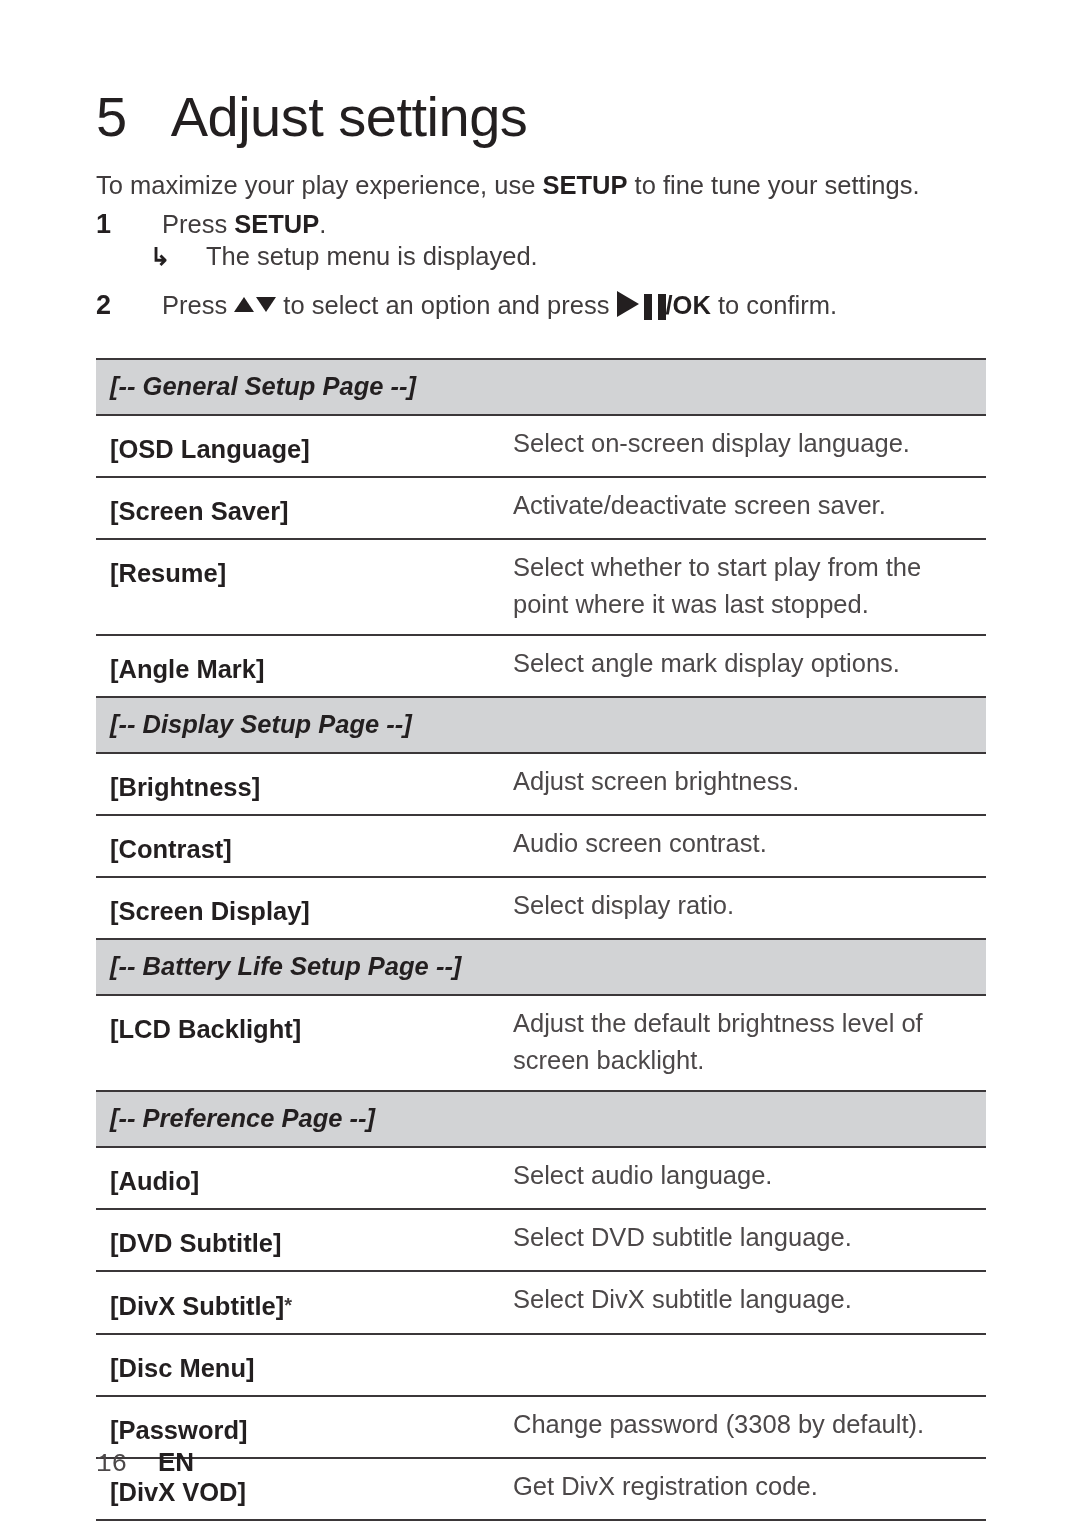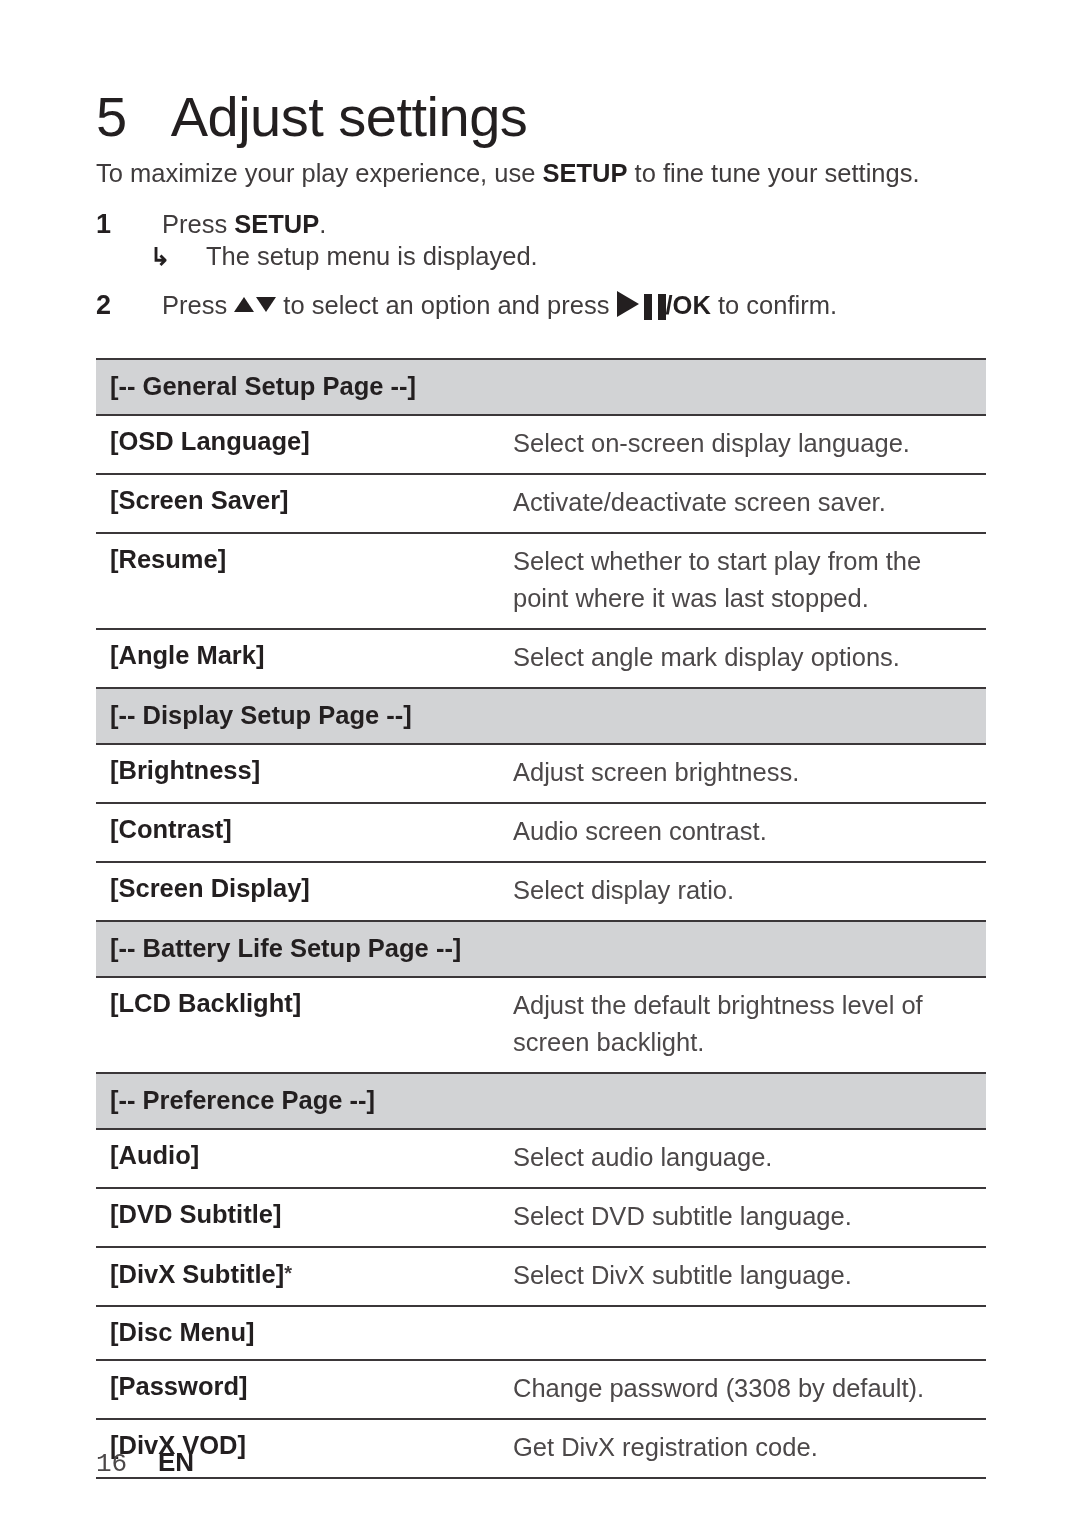--- a/index.html
+++ b/index.html
@@ -44,21 +44,21 @@
     margin-left: 44px;
     letter-spacing: -0.5px;
     color: #231f20;
     margin-top: 22px;
   }
 
   
   .intro {
     position: absolute;
     left: 96px;
-    top: 156px;
+    top: 168px;
     font-size: 25.5px;
     line-height: 34px;
     color: #403c3d;
     white-space: nowrap;
   }
   .intro b { font-weight: 700; color: #231f20; }
 
   
   .step {
     position: absolute;
@@ -155,28 +155,29 @@
   .row {
     display: flex;
     width: 890px;
     box-sizing: border-box;
     border-bottom: 2.5px solid #3b3739;
   }
   .row.first { border-top: 2.5px solid #3b3739; }
   .row.header-row {
     background: #d2d3d5;
     border-bottom: 2.5px solid #3b3739;
+    font-style: italic;
   }
   .cell-label {
     flex: 0 0 417px;
     width: 417px;
     font-size: 25.5px;
     font-weight: 700;
     color: #231f20;
-    padding: 9px 0 11px 14px;
+    padding: 17px 0 11px 14px;
     box-sizing: border-box;
     line-height: 32px;
   }
   .cell-label sup {
     font-size: 20px;
     font-weight: 700;
     vertical-align: 3px;
     color: #403c3d;
   }
   .cell-desc {

